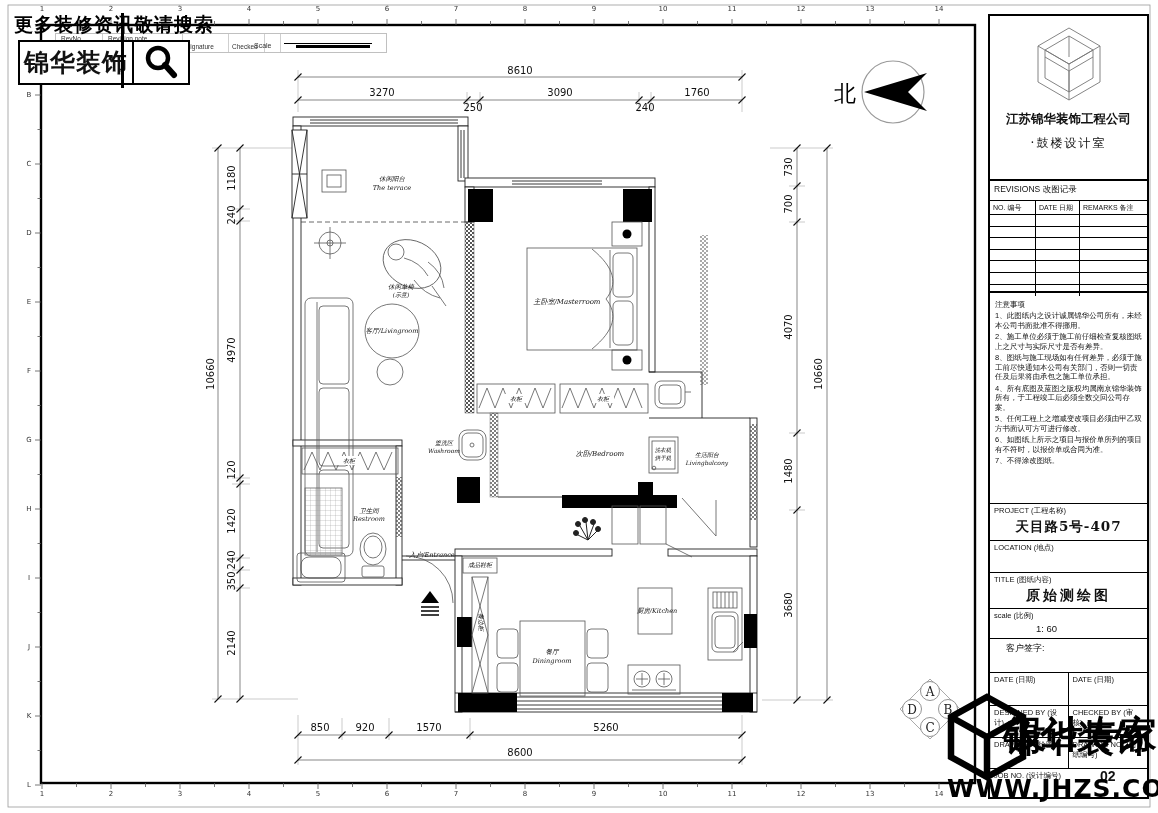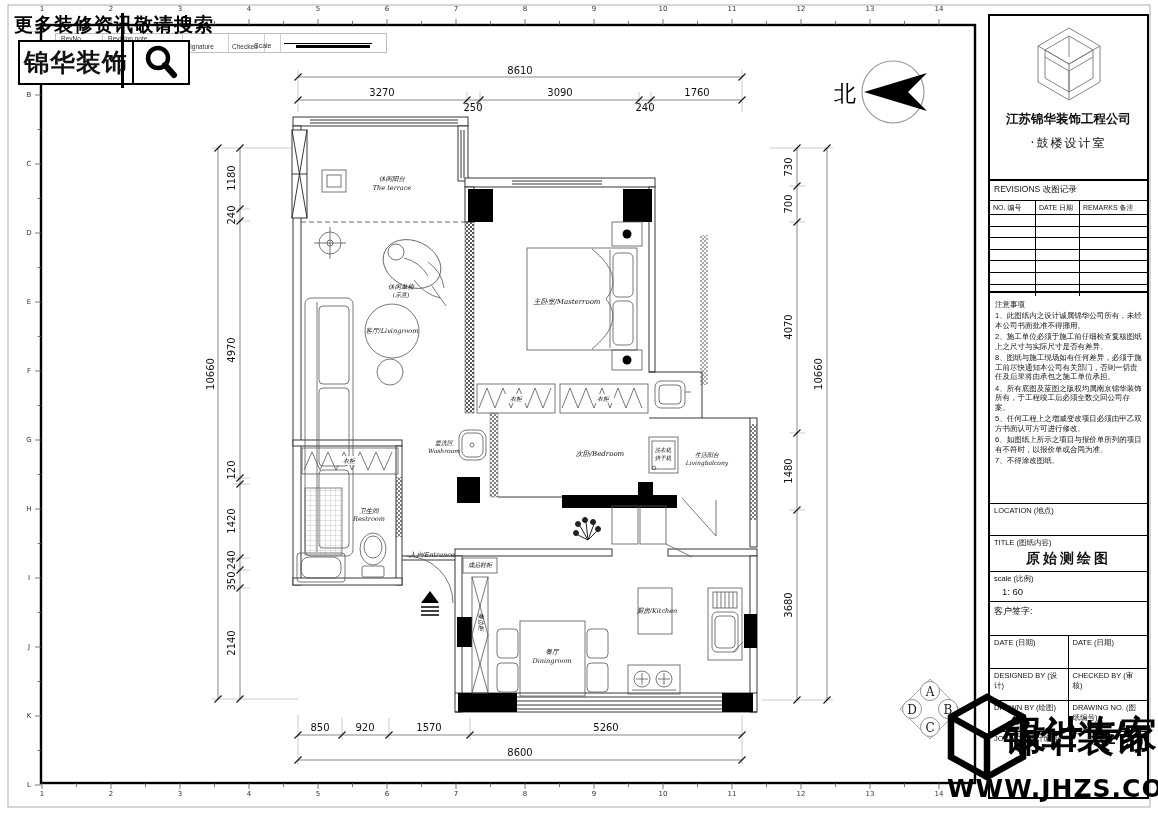--- a/index.html
+++ b/index.html
@@ -52,28 +52,28 @@
   .tb-rev-head div{padding:2px 3px;}
   .tb-rc1{width:46px;border-right:1px solid #000;}
   .tb-rc2{width:44px;border-right:1px solid #000;}
   .tb-rc3{flex:1;}
   .tb-rev-row{height:11.6px;border-bottom:1px solid #000;}
   .tb-rev-row:last-child{border-bottom:none;}
   .tb-notes{border-top:2px solid #000;height:212px;padding:5px 5px;font-size:7.5px;line-height:1.3;}
   .tb-notes p{margin:1.5px 0;}
   .tb-sec{border-top:1.5px solid #000;position:relative;}
   .tb-lab{font-size:7.5px;padding:2px 4px;}
-  .tb-lab9{font-size:9px;padding:3px 4px;}
+  .tb-lab9{font-size:9px;padding:3px 16px;}
   .tb-project{height:37px;}
   .tb-pv{text-align:center;font-family:"DejaVu Serif",serif;font-size:13.5px;letter-spacing:1px;font-weight:600;}
   .tb-location{height:32px;}
   .tb-titlesec{height:36px;}
   .tb-tv{text-align:center;font-family:"DejaVu Serif",serif;font-size:14px;letter-spacing:3px;font-weight:600;}
   .tb-scale{height:30px;}
-  .tb-sv{font-size:9.5px;padding-left:12px;}
+  .tb-sv{font-size:9.5px;padding-left:12px;margin-left:34px;}
   .tb-sign{height:34px;}
   .tb-dates{height:33px;}
   .tb-half{width:50%;border-right:1px solid #000;}
   .tb-half2{width:50%;}
   .tb-r2{height:32px;}
   .tb-r3{height:31px;}
   .tb-dno{text-align:center;font-size:14px;font-weight:600;margin-top:6px;}
   .tb-job{height:29px;}
   
   .wm{z-index:9;color:#000;font-family:"DejaVu Serif",serif;font-weight:bold;white-space:nowrap;}
@@ -457,20 +457,24 @@
   <div class="tb-notes">
     <p>注意事项</p>
     <p>1、此图纸内之设计诚属锦华公司所有，未经本公司书面批准不得挪用。</p>
     <p>2、施工单位必须于施工前仔细检查复核图纸上之尺寸与实际尺寸是否有差异。</p>
     <p>8、图纸与施工现场如有任何差异，必须于施工前尽快通知本公司有关部门，否则一切责任及后果将由承包之施工单位承担。</p>
     <p>4、所有底图及蓝图之版权均属南京锦华装饰所有，于工程竣工后必须全数交回公司存案。</p>
     <p>5、任何工程上之增减变改项目必须由甲乙双方书面认可方可进行修改。</p>
     <p>6、如图纸上所示之项目与报价单所列的项目有不符时，以报价单或合同为准。</p>
     <p>7、不得涂改图纸。</p>
   </div>
+  <div class="tb-sec tb-project">
+    <div class="tb-lab">PROJECT (工程名称)</div>
+    <div class="tb-pv">天目路5号-407</div>
+  </div>
   <div class="tb-sec tb-location">
     <div class="tb-lab">LOCATION (地点)</div>
   </div>
   <div class="tb-sec tb-titlesec">
     <div class="tb-lab">TITLE (图纸内容)</div>
     <div class="tb-tv">原始测绘图</div>
   </div>
   <div class="tb-sec tb-scale">
     <div class="tb-lab">scale (比例)</div>
     <div class="tb-sv">1: 60</div>

